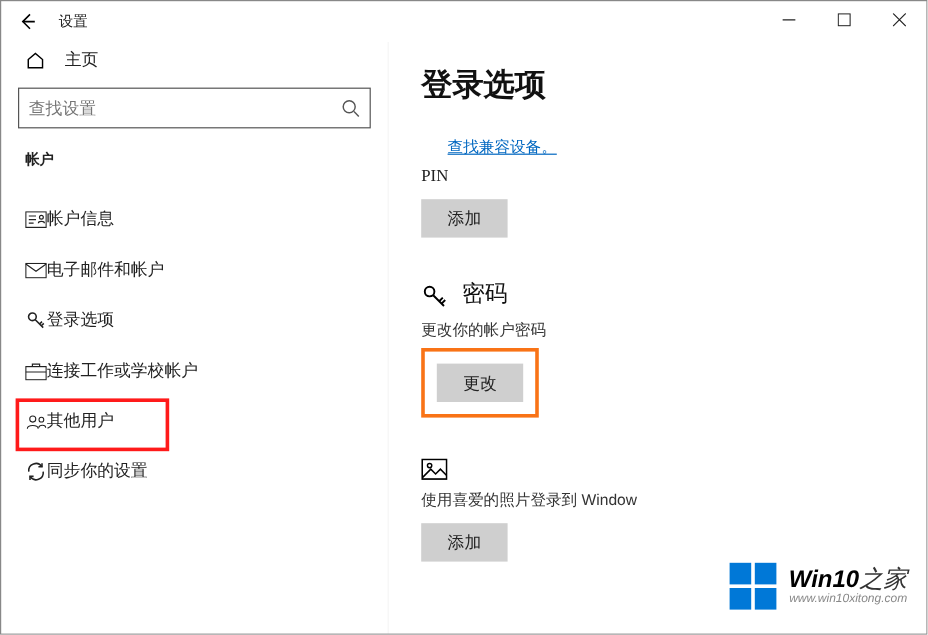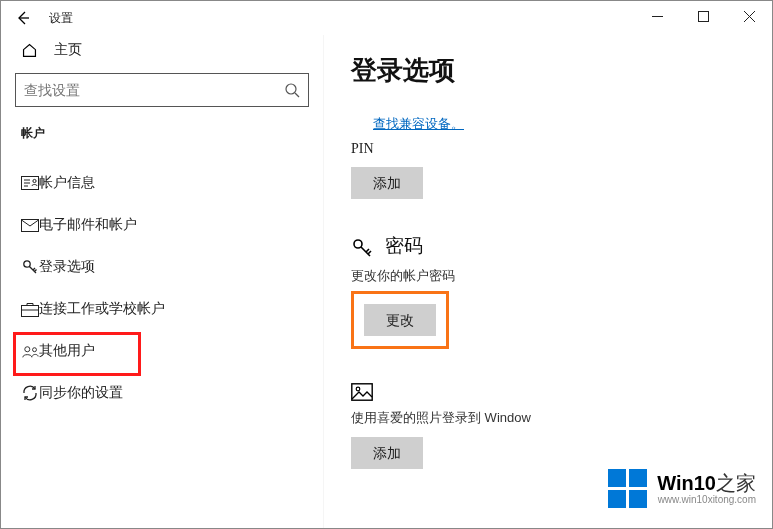--- a/index.html
+++ b/index.html
@@ -30,21 +30,21 @@
   .btn { display: inline-block; width: 72px; height: 32px; background: #cfcfcf; color: #222; font-size: 14px; text-align: center; line-height: 32px; margin-top: 10px; }
   .section-head { display: flex; align-items: flex-end; gap: 12px; margin-top: 34px; }
   .section-head .sicon { width: 22px; display: flex; justify-content: center; }
   .section-head .stitle { font-size: 19px; color: #111; }
   .subtext { font-size: 13px; color: #333; margin-top: 8px; }
   .hl-change { display: inline-block; border: 3px solid #f97316; padding: 10px; margin-top: 6px; }
   .hl-change .btn { margin-top: 0; }
   .watermark { position: absolute; right: 10px; bottom: 16px; display: flex; align-items: center; gap: 10px; background: #fff; padding: 4px 6px; }
   .winlogo { display: grid; grid-template-columns: 18px 18px; grid-template-rows: 18px 18px; gap: 3px; }
   .winlogo div { background: #0078d7; }
-  .wm-text { display: flex; flex-direction: column; line-height: 1.1; }
+  .wm-text { display: flex; flex-direction: column; line-height: 1.1; font-style: italic; }
   .wm-main { font-size: 20px; color: #333; }
   .wm-main b { color: #000; }
   .wm-sub { font-size: 10px; color: #888; align-self: flex-end; }
   svg { display: block; }
 </style>
 </head>
 <body>
 
 <div class="window">
 

